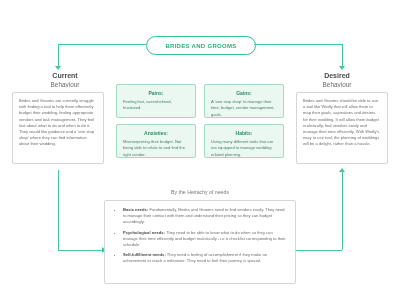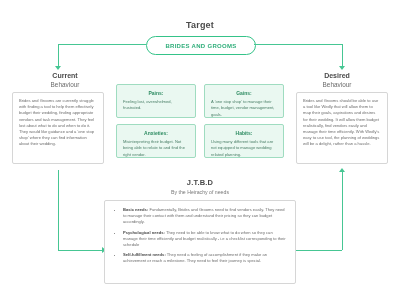--- a/index.html
+++ b/index.html
@@ -146,21 +146,20 @@
     border-top: 3px solid transparent;
     border-bottom: 3px solid transparent;
     border-left: 4px solid #46c693;
   }
 </style>
 </head>
 <body>
 
 <div class="canvas">
 
-  <div class="title" style="left:150px; top:20px; width:100px;">Target</div>
 
   <div class="pill" style="left:146px; top:36px; width:108px; height:17px;">BRIDES AND GROOMS</div>
 
   <div class="colheader" style="left:20px; top:72px; width:90px;">
     <span>Current</span>
     <span class="sub">Behaviour</span>
   </div>
   <div class="colheader" style="left:292px; top:72px; width:90px;">
     <span>Desired</span>
     <span class="sub">Behaviour</span>
@@ -203,21 +202,20 @@
   </div>
 
   <div class="ln lnv" style="left:58px; top:170px; height:80px;"></div>
   <div class="ln lnh" style="left:58px; top:250px; width:46px;"></div>
   <div class="arrow right" style="left:102px; top:247px;"></div>
 
   <div class="ln lnh" style="left:296px; top:250px; width:46px;"></div>
   <div class="ln lnv" style="left:342px; top:172px; height:78px;"></div>
   <div class="arrow up" style="left:339px; top:168px;"></div>
 
-  <div class="title" style="left:150px; top:178px; width:100px; font-size:7.5px;">J.T.B.D</div>
   <div class="subtitle" style="left:140px; top:189px; width:120px;">By the Heirachy of needs</div>
 
   <div class="listbox" style="left:104px; top:200px; width:192px; height:84px;">
     <ul>
       <li>
         <b>Basic needs:</b><span> Fundamentally, Brides and Grooms need to find vendors easily. They need to manage their contact with them and understand their pricing so they can budget accordingly.</span>
       </li>
       <li>
         <b>Psychological needs:</b><span> They need to be able to know what to do when so they can manage their time efficiently and budget realistically - i.e a checklist corresponding to their schedule</span>
       </li>

